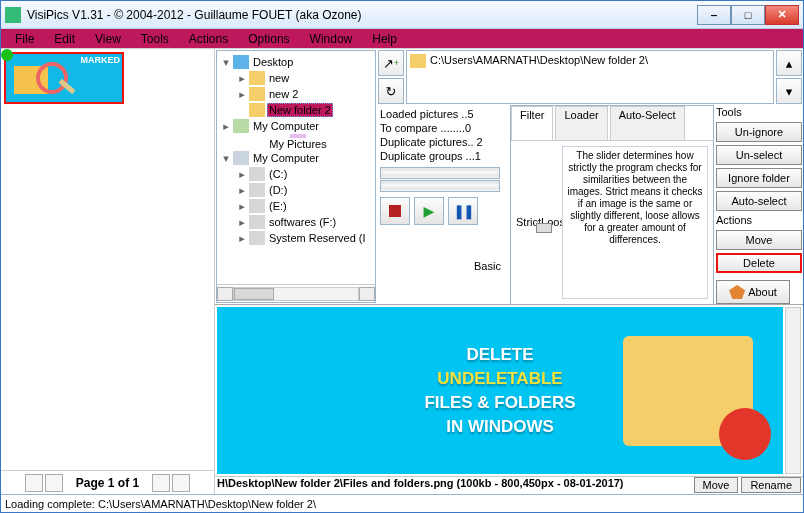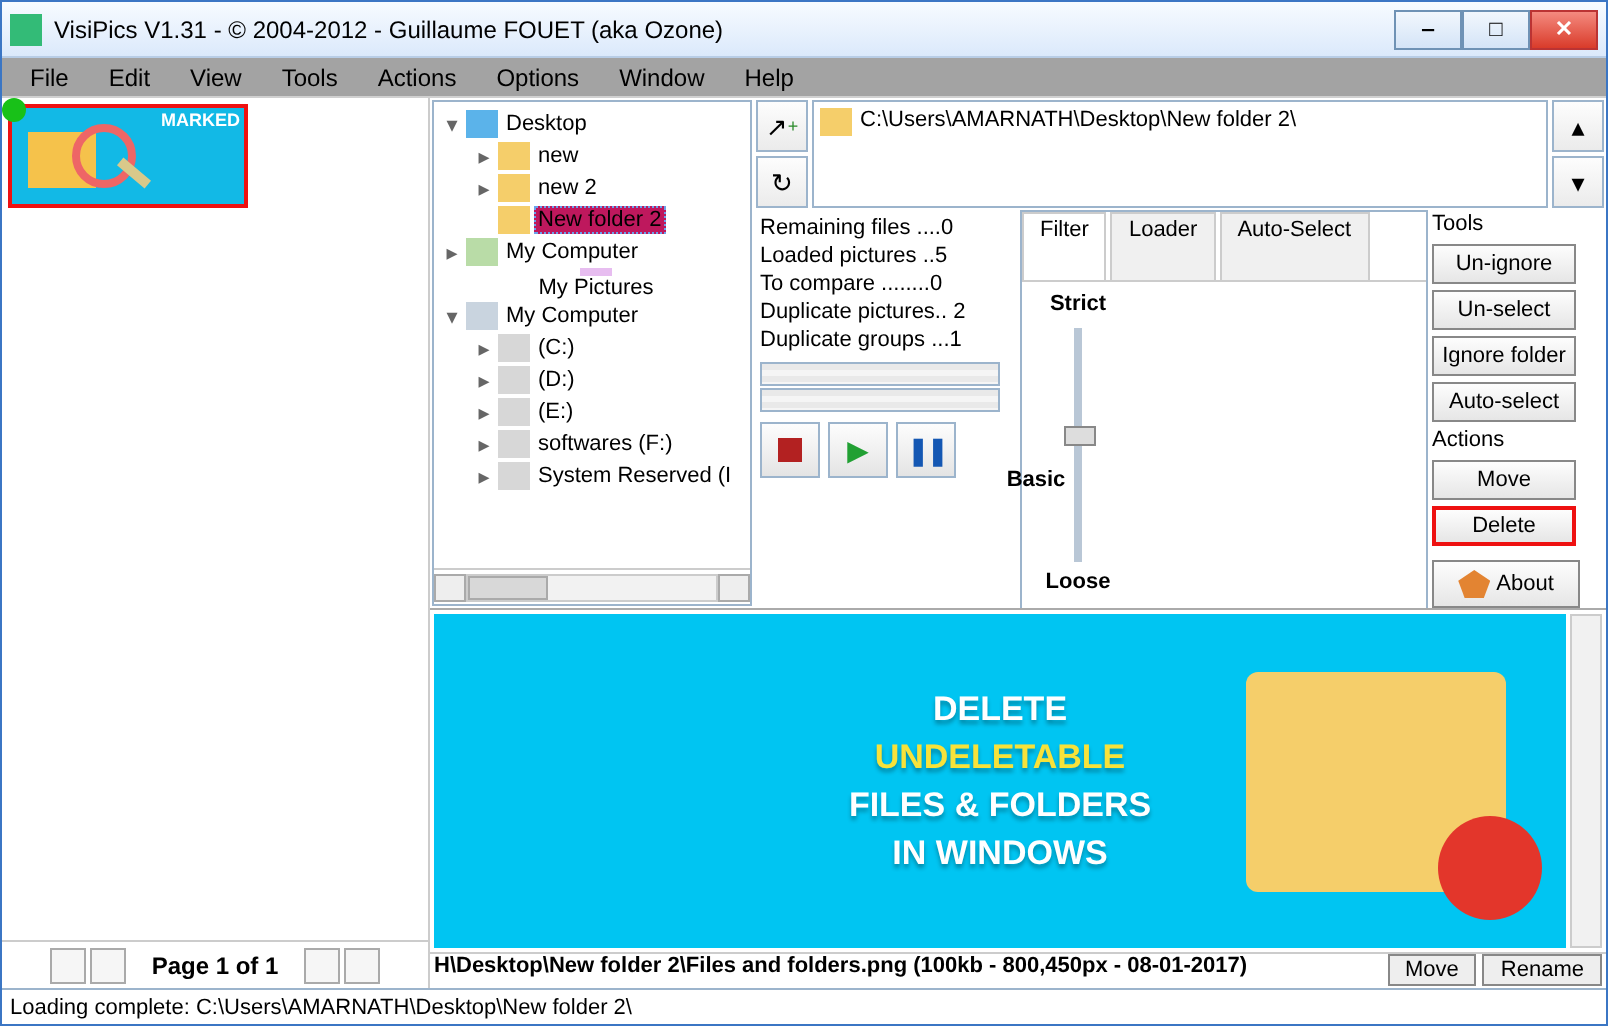--- a/index.html
+++ b/index.html
@@ -12,21 +12,21 @@
   .titlebar-icon { width:16px; height:16px; background:#3b7; margin-right:6px;}
   .title-text { font-size:12px; color:#000;}
   .win-controls { margin-left:auto; display:flex; gap:0;}
   .win-btn { width:34px; height:20px; border:1px solid #6f92b5; background:linear-gradient(#f2f7fd,#d4e4f7); font-size:11px; display:flex;align-items:center;justify-content:center; cursor:pointer;}
   .win-btn.close{ background:linear-gradient(#f48a7f,#d93b2a); color:#fff; border-color:#b33;}
   .win-btn.close::before{content:"✕"; font-weight:bold;}
   .win-btn.min::before{content:"‒"; font-weight:bold;}
   .win-btn.max::before{content:"□"; font-weight:bold;}
 
   
-  .menubar { height:20px; background:#a3a3a3; border-bottom:1px solid #d0d0d0; display:flex; align-items:center; padding:0 4px; font-size:12px;}
+  .menubar { height:20px; background:#be185d; border-bottom:1px solid #d0d0d0; display:flex; align-items:center; padding:0 4px; font-size:12px;}
   .menubar span{ padding:0 10px; cursor:pointer;}
 
   .main { flex:1; display:flex; overflow:hidden;}
   .left-col { width:214px; display:flex; flex-direction:column; border-right:1px solid #ccc;}
   .thumb-area { flex:1; background:#fff; padding:3px;}
   .thumb { width:120px; height:52px; position:relative; border:2px solid #e11; background:#12b9e6; display:flex; align-items:center; justify-content:center;}
   .thumb::before{content:""; position:absolute; left:-5px; top:-5px; width:12px;height:12px;border-radius:50%; background:#18c118;}
   .thumb-label{ position:absolute; top:1px; right:2px; color:#fff; font-size:9px; font-weight:bold;}
   .thumb-folder{ width:34px;height:28px;background:#f5c24b; position:absolute; left:8px; top:12px;}
   .thumb-mag{ position:absolute; left:30px; top:8px; width:40px;height:40px;}
@@ -70,29 +70,29 @@
   .ctl{ width:30px;height:28px;border:1px solid #9cb4cc;background:linear-gradient(#fdfdfd,#e4e4e4); display:flex;align-items:center;justify-content:center;font-size:14px;cursor:pointer;}
   .ctl.stop span{width:12px;height:12px;background:#b32121;}
   .ctl.play{color:#21a033;}
   .ctl.pause{color:#1457b3; letter-spacing:-2px;}
 
   .filter-box{ width:204px; border:1px solid #9cb4cc; margin:1px 0 1px 2px; display:flex; flex-direction:column; font-size:11px;}
   .tabs{ display:flex; height:35px; border-bottom:1px solid #ccc;}
   .tab{ padding:2px 8px; border:1px solid #ccc; border-bottom:none; background:#f0f0f0; margin-right:2px; cursor:pointer;}
   .tab.active{ background:#fff;}
   .filter-body{ flex:1; display:flex; padding:5px;}
-  .slider-col{ width:46px; display:flex; flex-direction:column; justify-content:space-between; align-items:center; font-size:11px;font-weight:bold;}
+  .slider-col{ width:46px; display:flex; flex-direction:row; justify-content:space-between; align-items:center; font-size:11px;}
   .slider-track{ width:4px; flex:1; background:#b9c7d6; margin:4px 0; position:relative; }
   .slider-track::before{ content:""; position:absolute; left:-5px; top:42%; width:14px;height:8px;background:#ddd;border:1px solid #888;}
   .slider-label{ height:14px; cursor:pointer;}
   .desc-box{ flex:1; border:1px solid #c9d2de; background:#fff; padding:3px; font-size:10px; line-height:12px; text-align:center;}
 
   .tools-col{ width:80px; padding:2px; font-size:11px;}
   .tools-col .grp-label{ height:16px;}
-  .tool-btn{ width:72px; height:20px; border:1px solid #888; background:linear-gradient(#fdfdfd,#e6e6e6); font-size:11px; margin-bottom:3px; cursor:pointer;}
+  .tool-btn{ width:86px; height:20px; border:1px solid #888; background:linear-gradient(#fdfdfd,#e6e6e6); font-size:11px; margin-bottom:3px; cursor:pointer;}
   .tool-btn.highlight{ border:2px solid #e11;}
   .about-btn{ display:flex; align-items:center; justify-content:center; gap:3px; width:74px;height:24px;border:1px solid #888;background:linear-gradient(#fdfdfd,#e6e6e6);font-size:11px; margin-top:4px;cursor:pointer;}
   .about-icn{ width:16px;height:14px;background:#e38432; clip-path:polygon(50% 0,100% 38%,80% 100%,20% 100%,0 38%);}
 
   .bottom-row{ flex:1; display:flex; flex-direction:column; border-top:1px solid #aaa;}
   .preview-pane{ flex:1; display:flex; padding:2px; overflow:hidden;}
   .preview-img{ flex:1; background:#00c5f2; display:flex; align-items:center; justify-content:center; position:relative; margin-right:2px;}
   .preview-text{ color:#fff; font-weight:900; font-size:17px; text-align:center; line-height:24px; text-shadow:0 2px 2px rgba(0,0,0,.3);}
   .preview-text .y{ color:#f7e23a;}
   .preview-folder{ position:absolute; right:30px; width:130px;height:110px; background:#f5ce6a; border-radius:6px;}
@@ -236,21 +236,20 @@
             </div>
             <div class="dropdown-col">
               <div class="btn-sq">▴</div>
               <div class="btn-sq">▾</div>
             </div>
           </div>
 
           <div style="display:flex; flex:1;">
             <div style="width:130px;">
               <div class="stats">
-                <div>Remaining files ....0</div>
                 <div>Loaded pictures ..5</div>
                 <div>To compare ........0</div>
                 <div>Duplicate pictures.. 2</div>
                 <div>Duplicate groups ...1</div>
               </div>
               <div class="progress"></div>
               <div class="progress"></div>
               <div class="controls">
                 <div class="ctl stop">
                     <span></span>
@@ -266,20 +265,21 @@
                 <div class="tab">Loader</div>
                 <div class="tab">Auto-Select</div>
               </div>
               <div class="filter-body">
                 <div class="slider-col">
                   <div class="slider-label">Strict</div>
                   <div class="slider-track"></div>
                   <div class="slider-label" style="position:absolute; margin-top:88px; margin-left:-42px;">Basic</div>
                   <div class="slider-label">Loose</div>
                 </div>
+                <div class="desc-box">The slider determines how strictly the program checks for similarities between the images. Strict means it checks if an image is the same or slightly different, loose allows for a greater amount of differences.</div>
               </div>
             </div>
 
             <div class="tools-col">
               <div class="grp-label">Tools</div>
               <button class="tool-btn">Un-ignore</button>
               <button class="tool-btn">Un-select</button>
               <button class="tool-btn">Ignore folder</button>
               <button class="tool-btn">Auto-select</button>
               <div class="grp-label">Actions</div>

